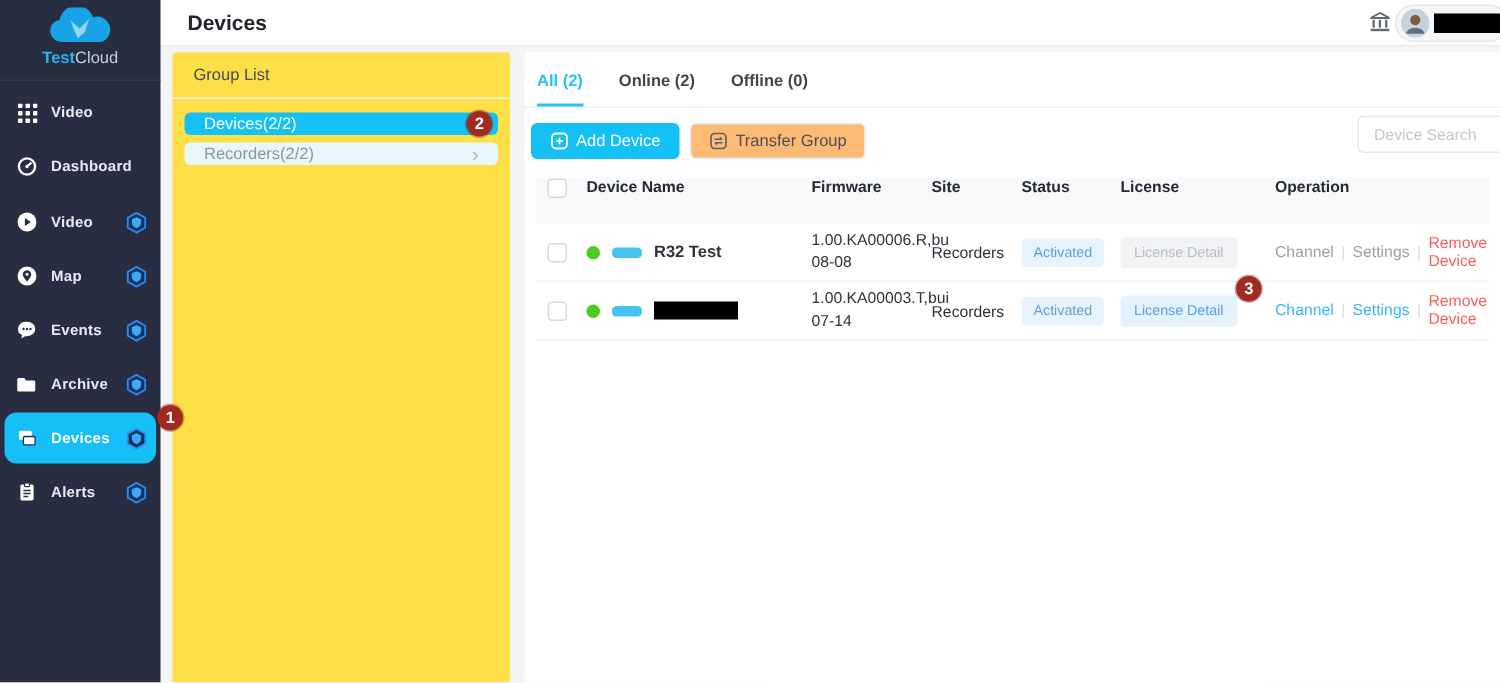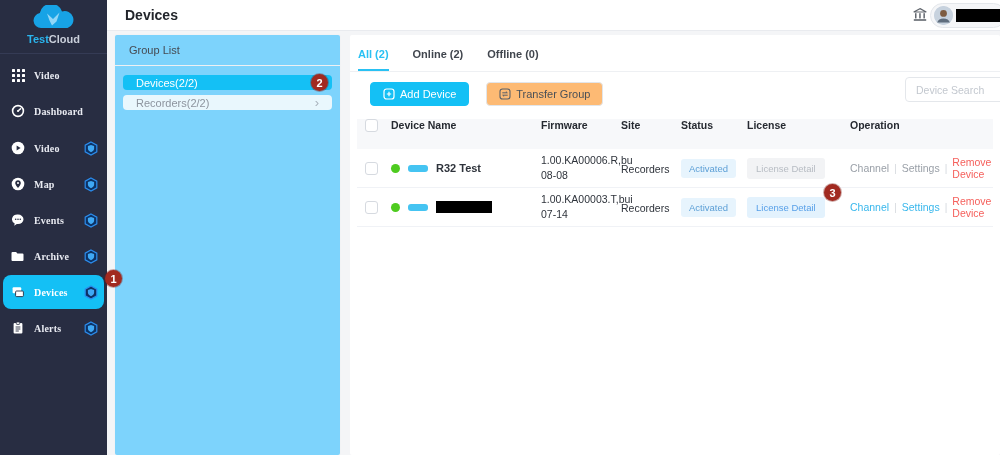--- a/index.html
+++ b/index.html
@@ -6,60 +6,60 @@
   html,body { width:1000px; height:455px; overflow:hidden;
     font-family:"Liberation Sans", sans-serif; background:#f4f5f7; position:relative; }
 
   
   .sidebar { position:absolute; left:0; top:0; width:107px; height:455px;
     background:#282d42; z-index:2; }
   .logo-block { height:54px; border-bottom:1px solid #353b55; text-align:center; padding-top:5px; }
   .logo-cloud { display:block; margin:0 auto; }
   .logo-text { font-size:11px; font-weight:bold; margin-top:1px; }
   .logo-lumi { color:#2ab5ee; }
-  .logo-cloudtxt { color:#c9cfda; font-weight:700; }
+  .logo-cloudtxt { color:#c9cfda; font-weight:400; }
   .nav { padding-top:4px; }
   .nav-item { height:34px; margin:0 3px 2px 3px; display:flex; align-items:center;
     padding-left:8px; border-radius:8px; cursor:pointer; position:relative; }
-  .nav-item .nav-label { font-size:10px; font-weight:700; color:#e9ebf2; margin-left:9px; letter-spacing:.2px;font-family:Liberation Serif, serif; }
+  .nav-item .nav-label { font-size:10px; font-weight:700; color:#e9ebf2; margin-left:9px; letter-spacing:.2px; }
   .nav-item.active { background:#14c0f5; }
   .nav-item.active .nav-label { color:#fff; }
   .nav-icon { width:14px; height:14px; display:inline-flex; align-items:center; justify-content:center; }
   .shield { margin-left:auto; margin-right:6px; display:inline-flex; }
   .nav-gap-1 { margin-top:3px; }
 
   
   .topbar { position:absolute; left:107px; top:0; width:893px; height:31px; background:#fff;
     border-bottom:1px solid #e9ebef; z-index:1; }
   .page-title { position:absolute; left:18px; top:7px; font-size:14px; font-weight:700; color:#22252b; }
   .org-icon { position:absolute; right:72px; top:7px; cursor:pointer; }
   .user-pill { position:absolute; right:-6px; top:3px; width:76px; height:25px; background:#f5f6f8;
     border:1px solid #e4e7eb; border-radius:13px; display:flex; align-items:center; padding-left:3px; cursor:pointer; }
   .avatar { width:19px; height:19px; border-radius:50%; background:#c7d2de; overflow:hidden; flex:none; }
   .redacted-name { width:46px; height:13px; background:#000; margin-left:3px; }
 
   
-  .group-panel { position:absolute; left:115px; top:35px; width:225px; height:420px; background:#7dd3fc;
+  .group-panel { position:absolute; left:115px; top:35px; width:225px; height:420px; background:#fde047;
     border-radius:2px; box-shadow:0 0 2px rgba(0,0,0,.04); }
   .group-title { height:31px; line-height:31px; padding:0 14px; font-size:11px; color:#454a52;
     border-bottom:1px solid #eef0f3; }
   .group-items { padding:9px 8px; }
   .group-item { height:15px; border-radius:4px; font-size:11px; display:flex; align-items:center;
     padding:0 13px; margin-bottom:5px; cursor:pointer; position:relative; }
   .group-item.selected { background:#14c0f5; color:#fff; }
   .group-item.normal { background:#e9f7fd; color:#8d949e; }
   .group-chevron { margin-left:auto; color:#a9b2bc; font-size:13px; line-height:1; }
 
   
   .main-panel { position:absolute; left:350px; top:35px; width:650px; height:420px; background:#fff;
     border-radius:2px; overflow:hidden; }
   .tabs { display:flex; gap:24px; padding:13px 8px 0 8px; border-bottom:1px solid #eef0f3; }
   .tab { font-size:11px; font-weight:600; color:#41464e; padding-bottom:9px; cursor:pointer; }
   .tab.active { color:#29c1f3; border-bottom:2px solid #29c1f3; }
-  .toolbar { display:flex; gap:17px; margin:10px 0 0 20px; }
+  .toolbar { display:flex; gap:7px; margin:10px 0 0 4px; }
   .btn { height:24px; display:inline-flex; align-items:center; gap:5px; font-size:11px;
     border-radius:4px; padding:0 12px; cursor:pointer; }
   .btn-primary { background:#14c0f5; color:#fff; border:1px solid #14c0f5; }
   .btn-plain { background:#fdba74; color:#4a5057; border:1px solid #e2e5e9; }
   .search-input { position:absolute; top:42px; left:555px; width:120px; height:25px;
     border:1px solid #e4e7eb; border-radius:4px; padding:0 10px; font-size:10.5px; color:#5a6068;
     font-family:"Liberation Sans", sans-serif; outline:none; }
   .search-input::placeholder { color:#c3c8cf; }
 
   

